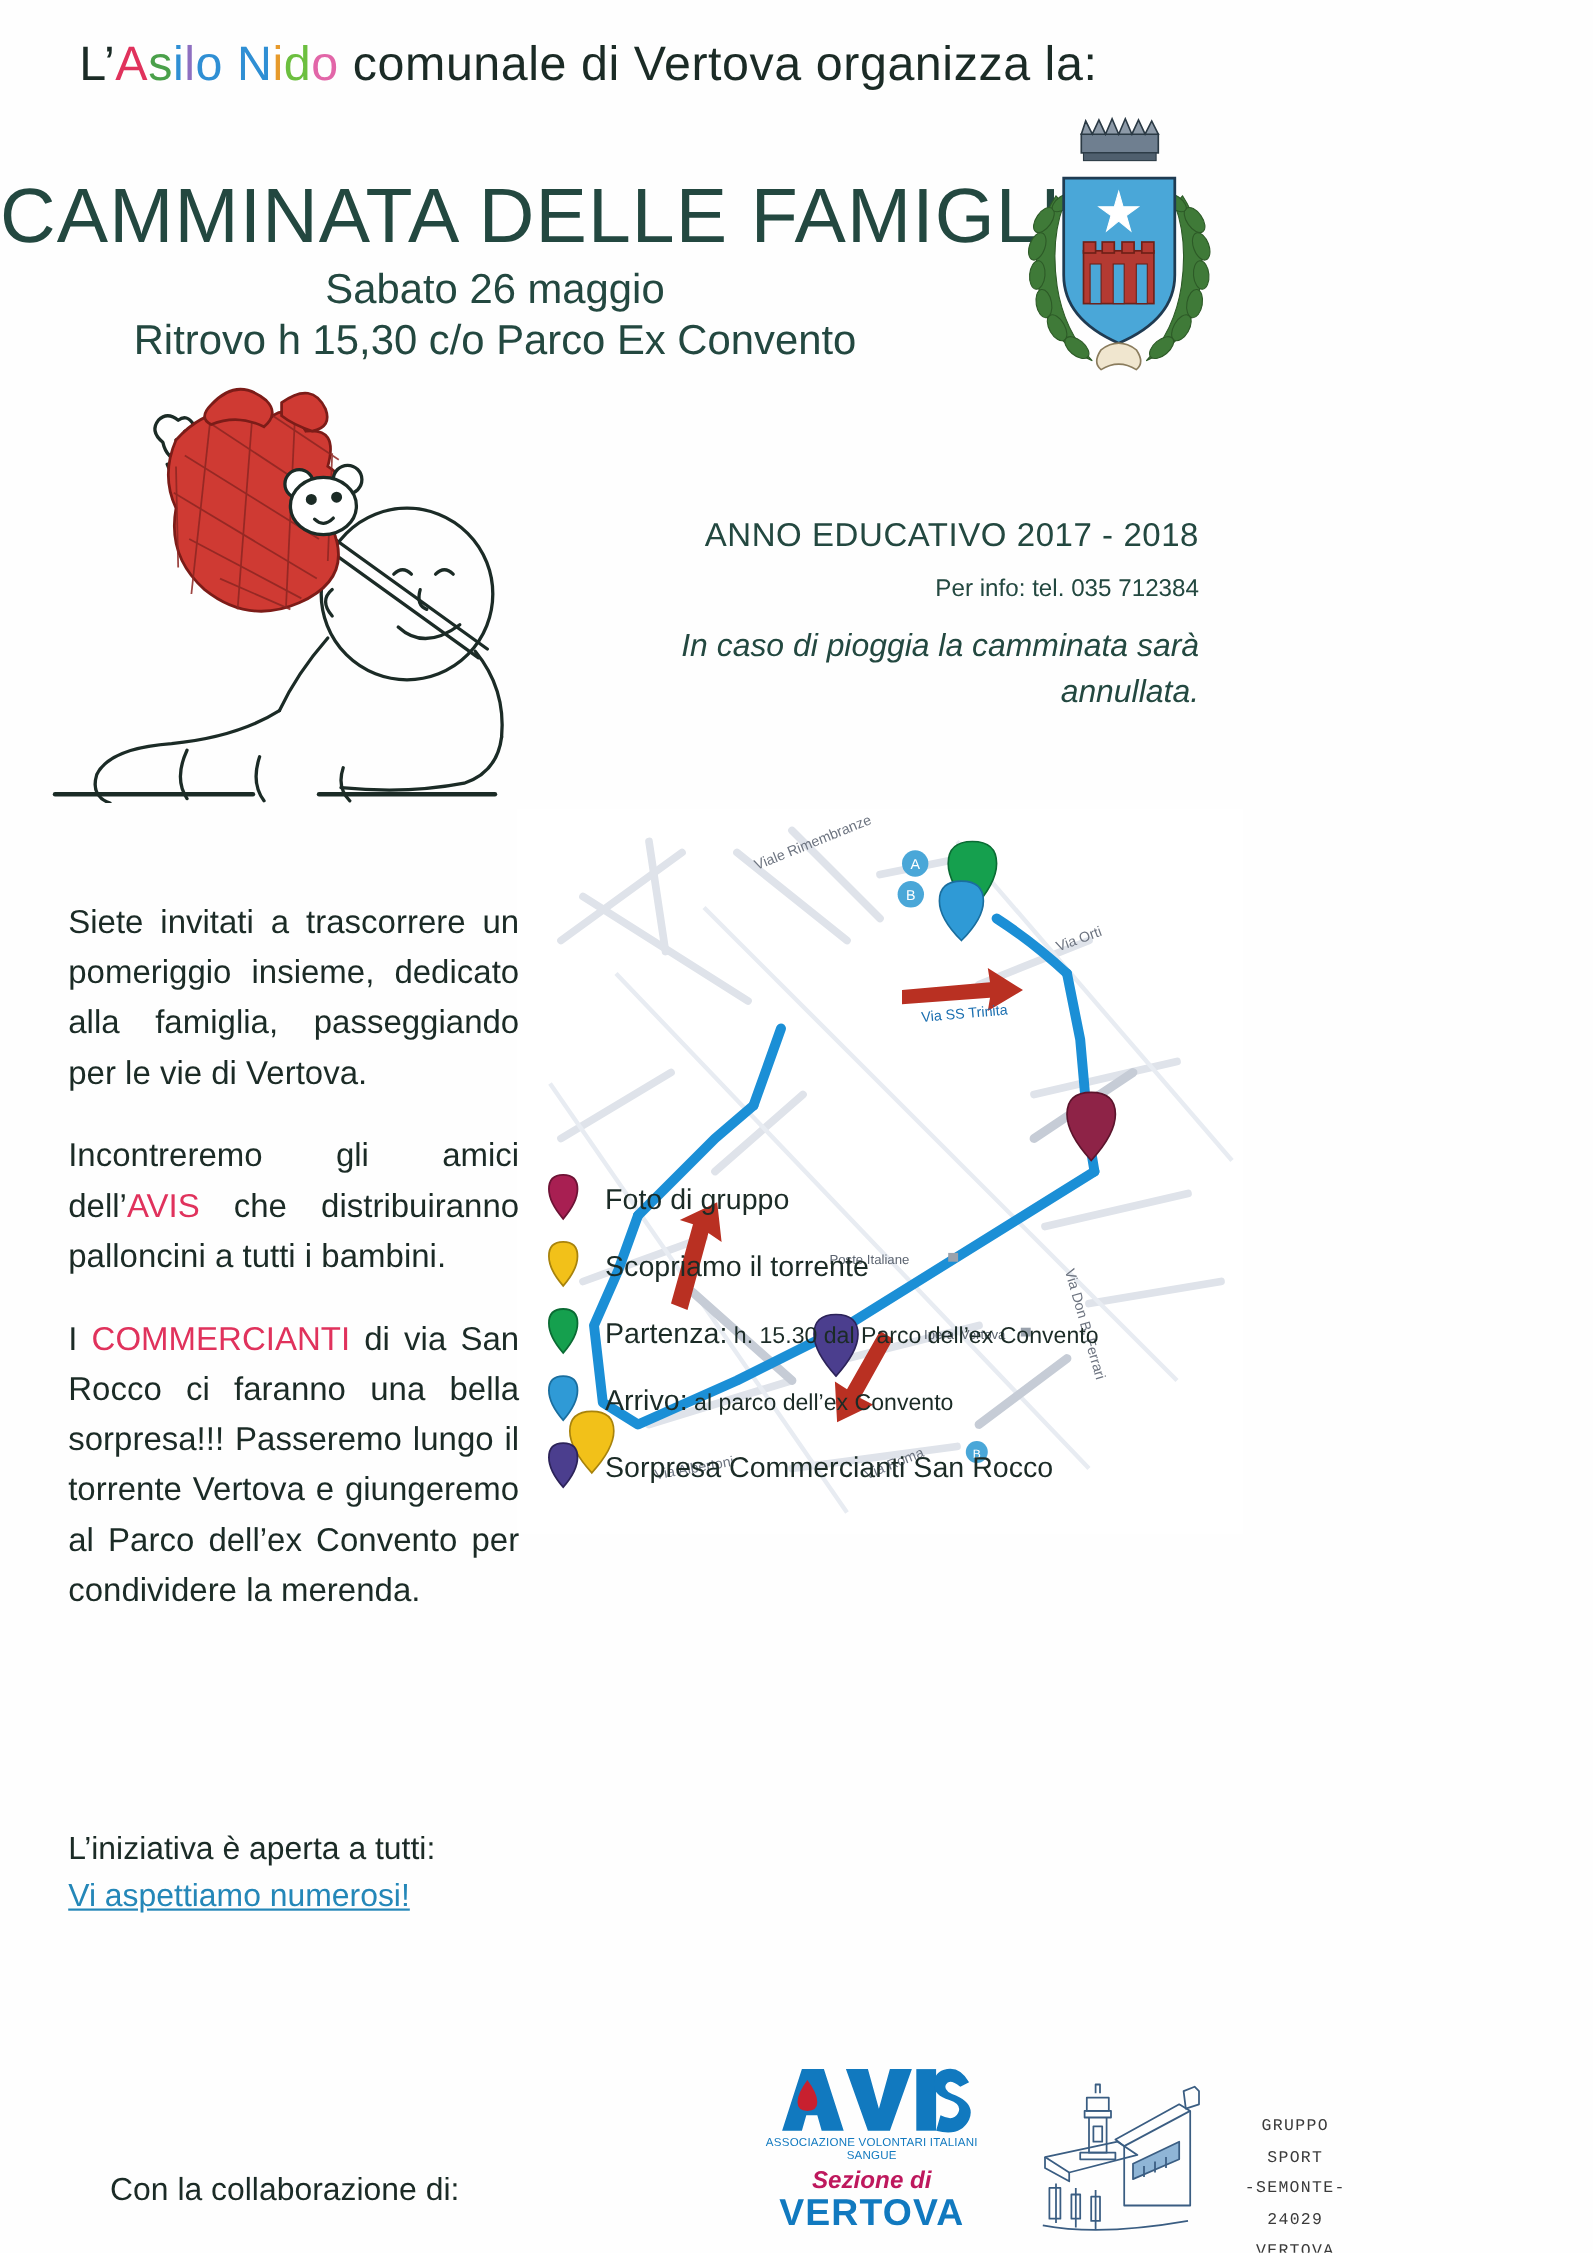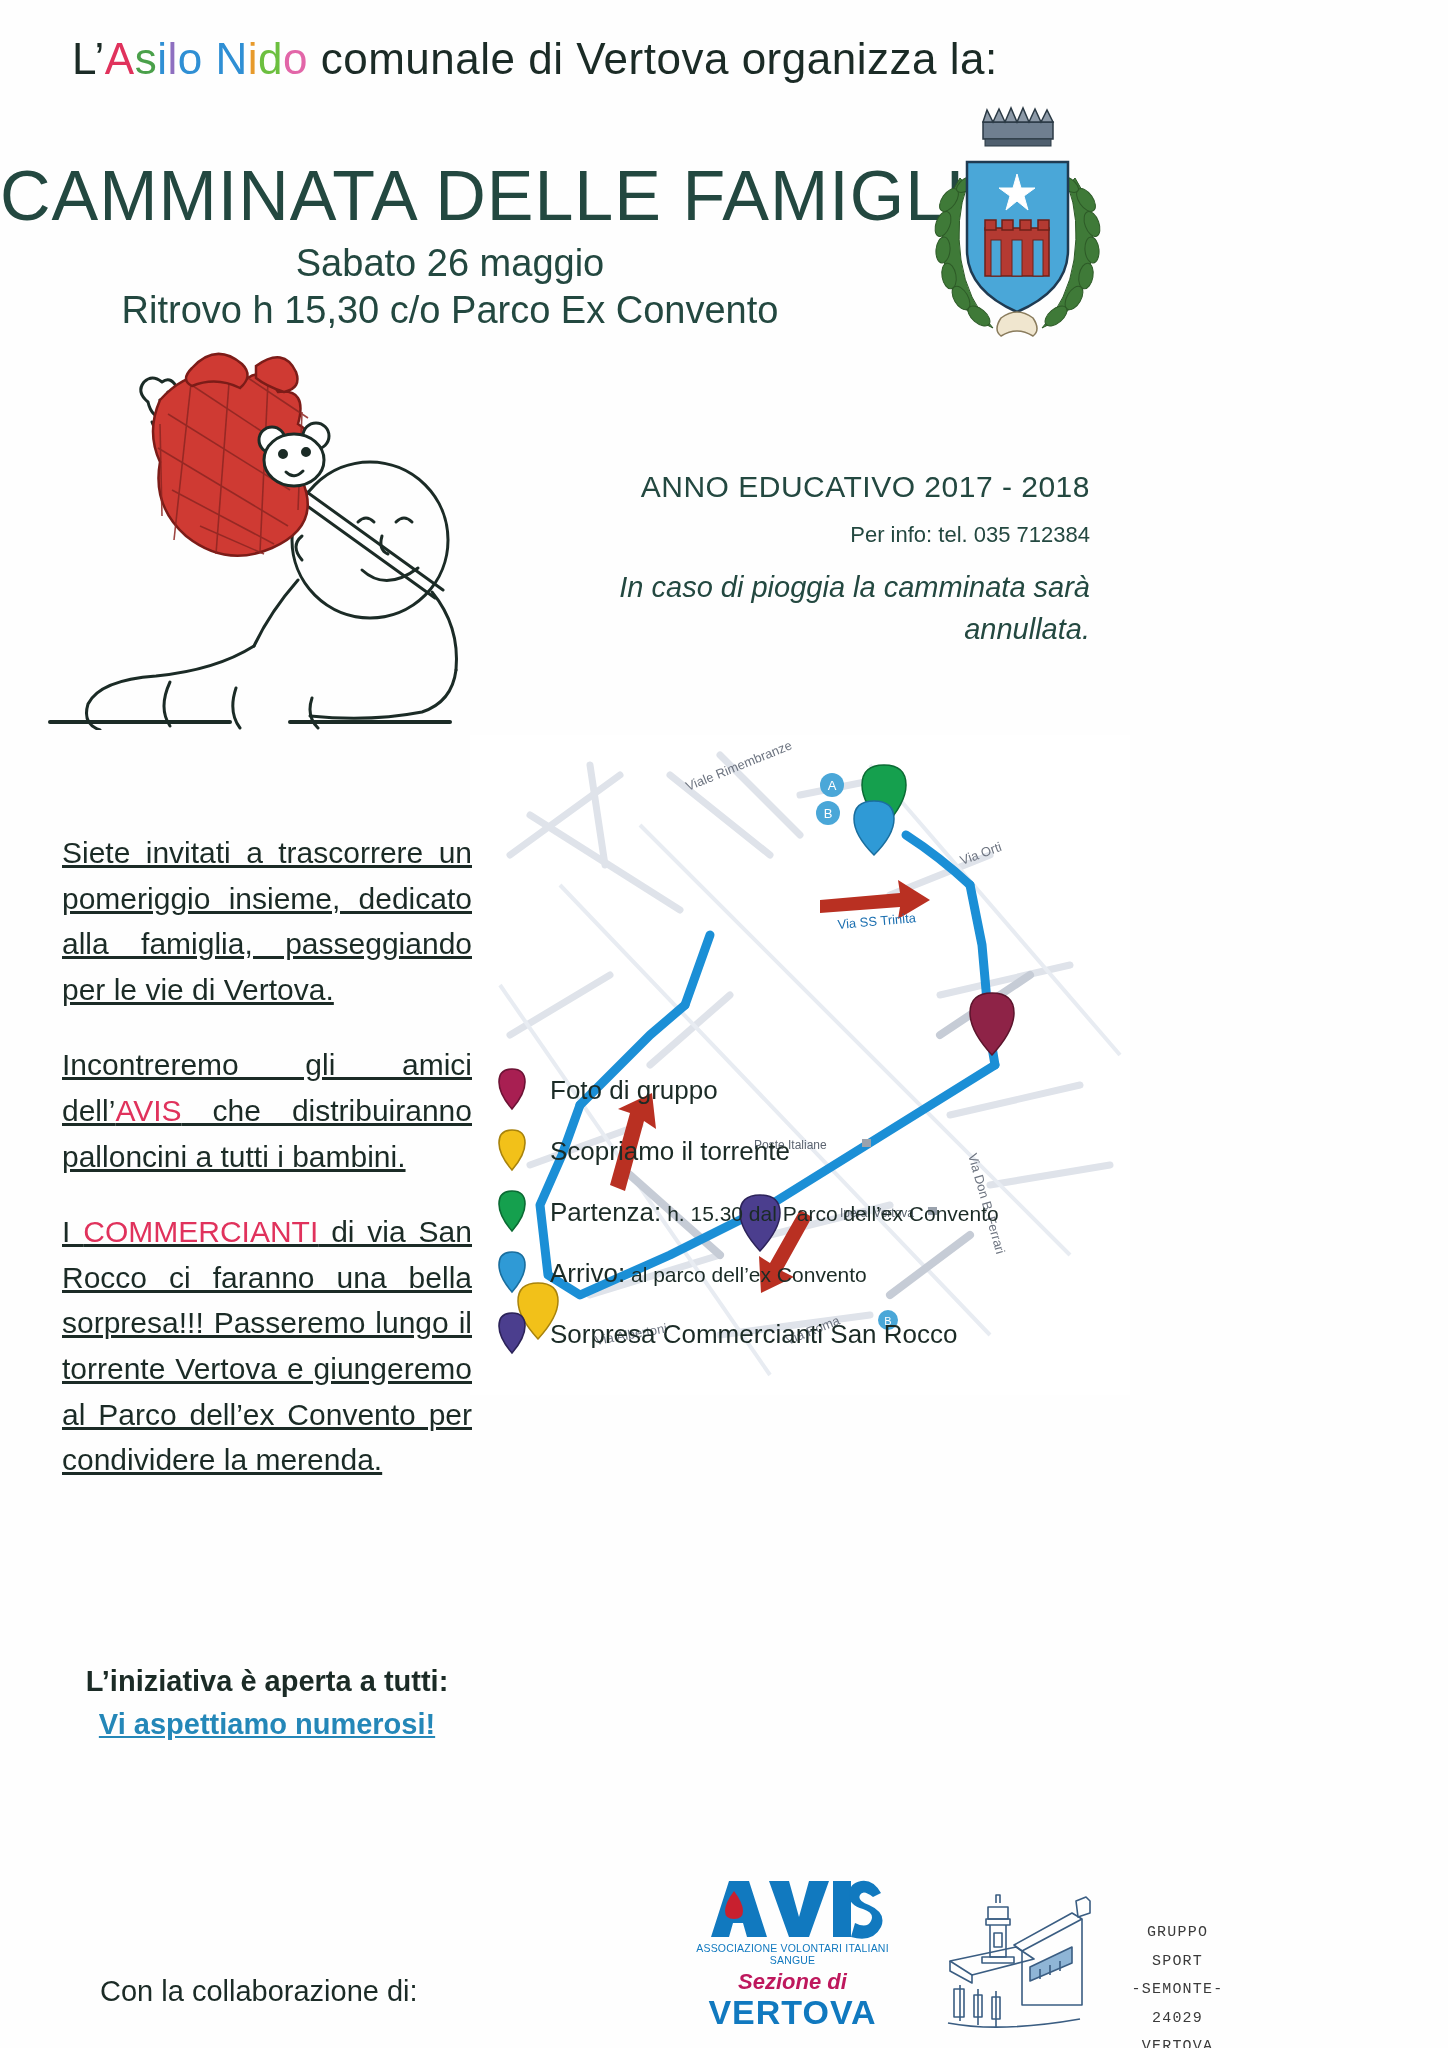--- a/index.html
+++ b/index.html
@@ -85,33 +85,31 @@
   }
 
   
   #body-text {
     left: 62px; top: 815px;
     width: 410px;
     color: #1b2b26;
     font-size: 30px;
     line-height: 1.52;
   }
-  #body-text p { margin: 15px 0 30px 0; text-align: justify; text-decoration: underline; }
+  #body-text p { margin: 1px 0 30px 0; text-align: justify; }
   #body-text p.last { margin-bottom: 0; }
   .avis-word  { color: #e0325c; }
   .comm-word  { color: #e0325c; }
 
   
   #closing {
     left: 62px; top: 1665px;
     width: 410px;
     color: #1b2b26;
     font-size: 29px;
-    text-align: center;
-    font-weight: bold;
   }
   #closing .line1 { }
   #closing .line2 {
     color: #2487b8;
     text-decoration: underline;
     margin-top: 10px;
     display: block;
   }
   #collab {
     left: 100px; top: 1975px;

